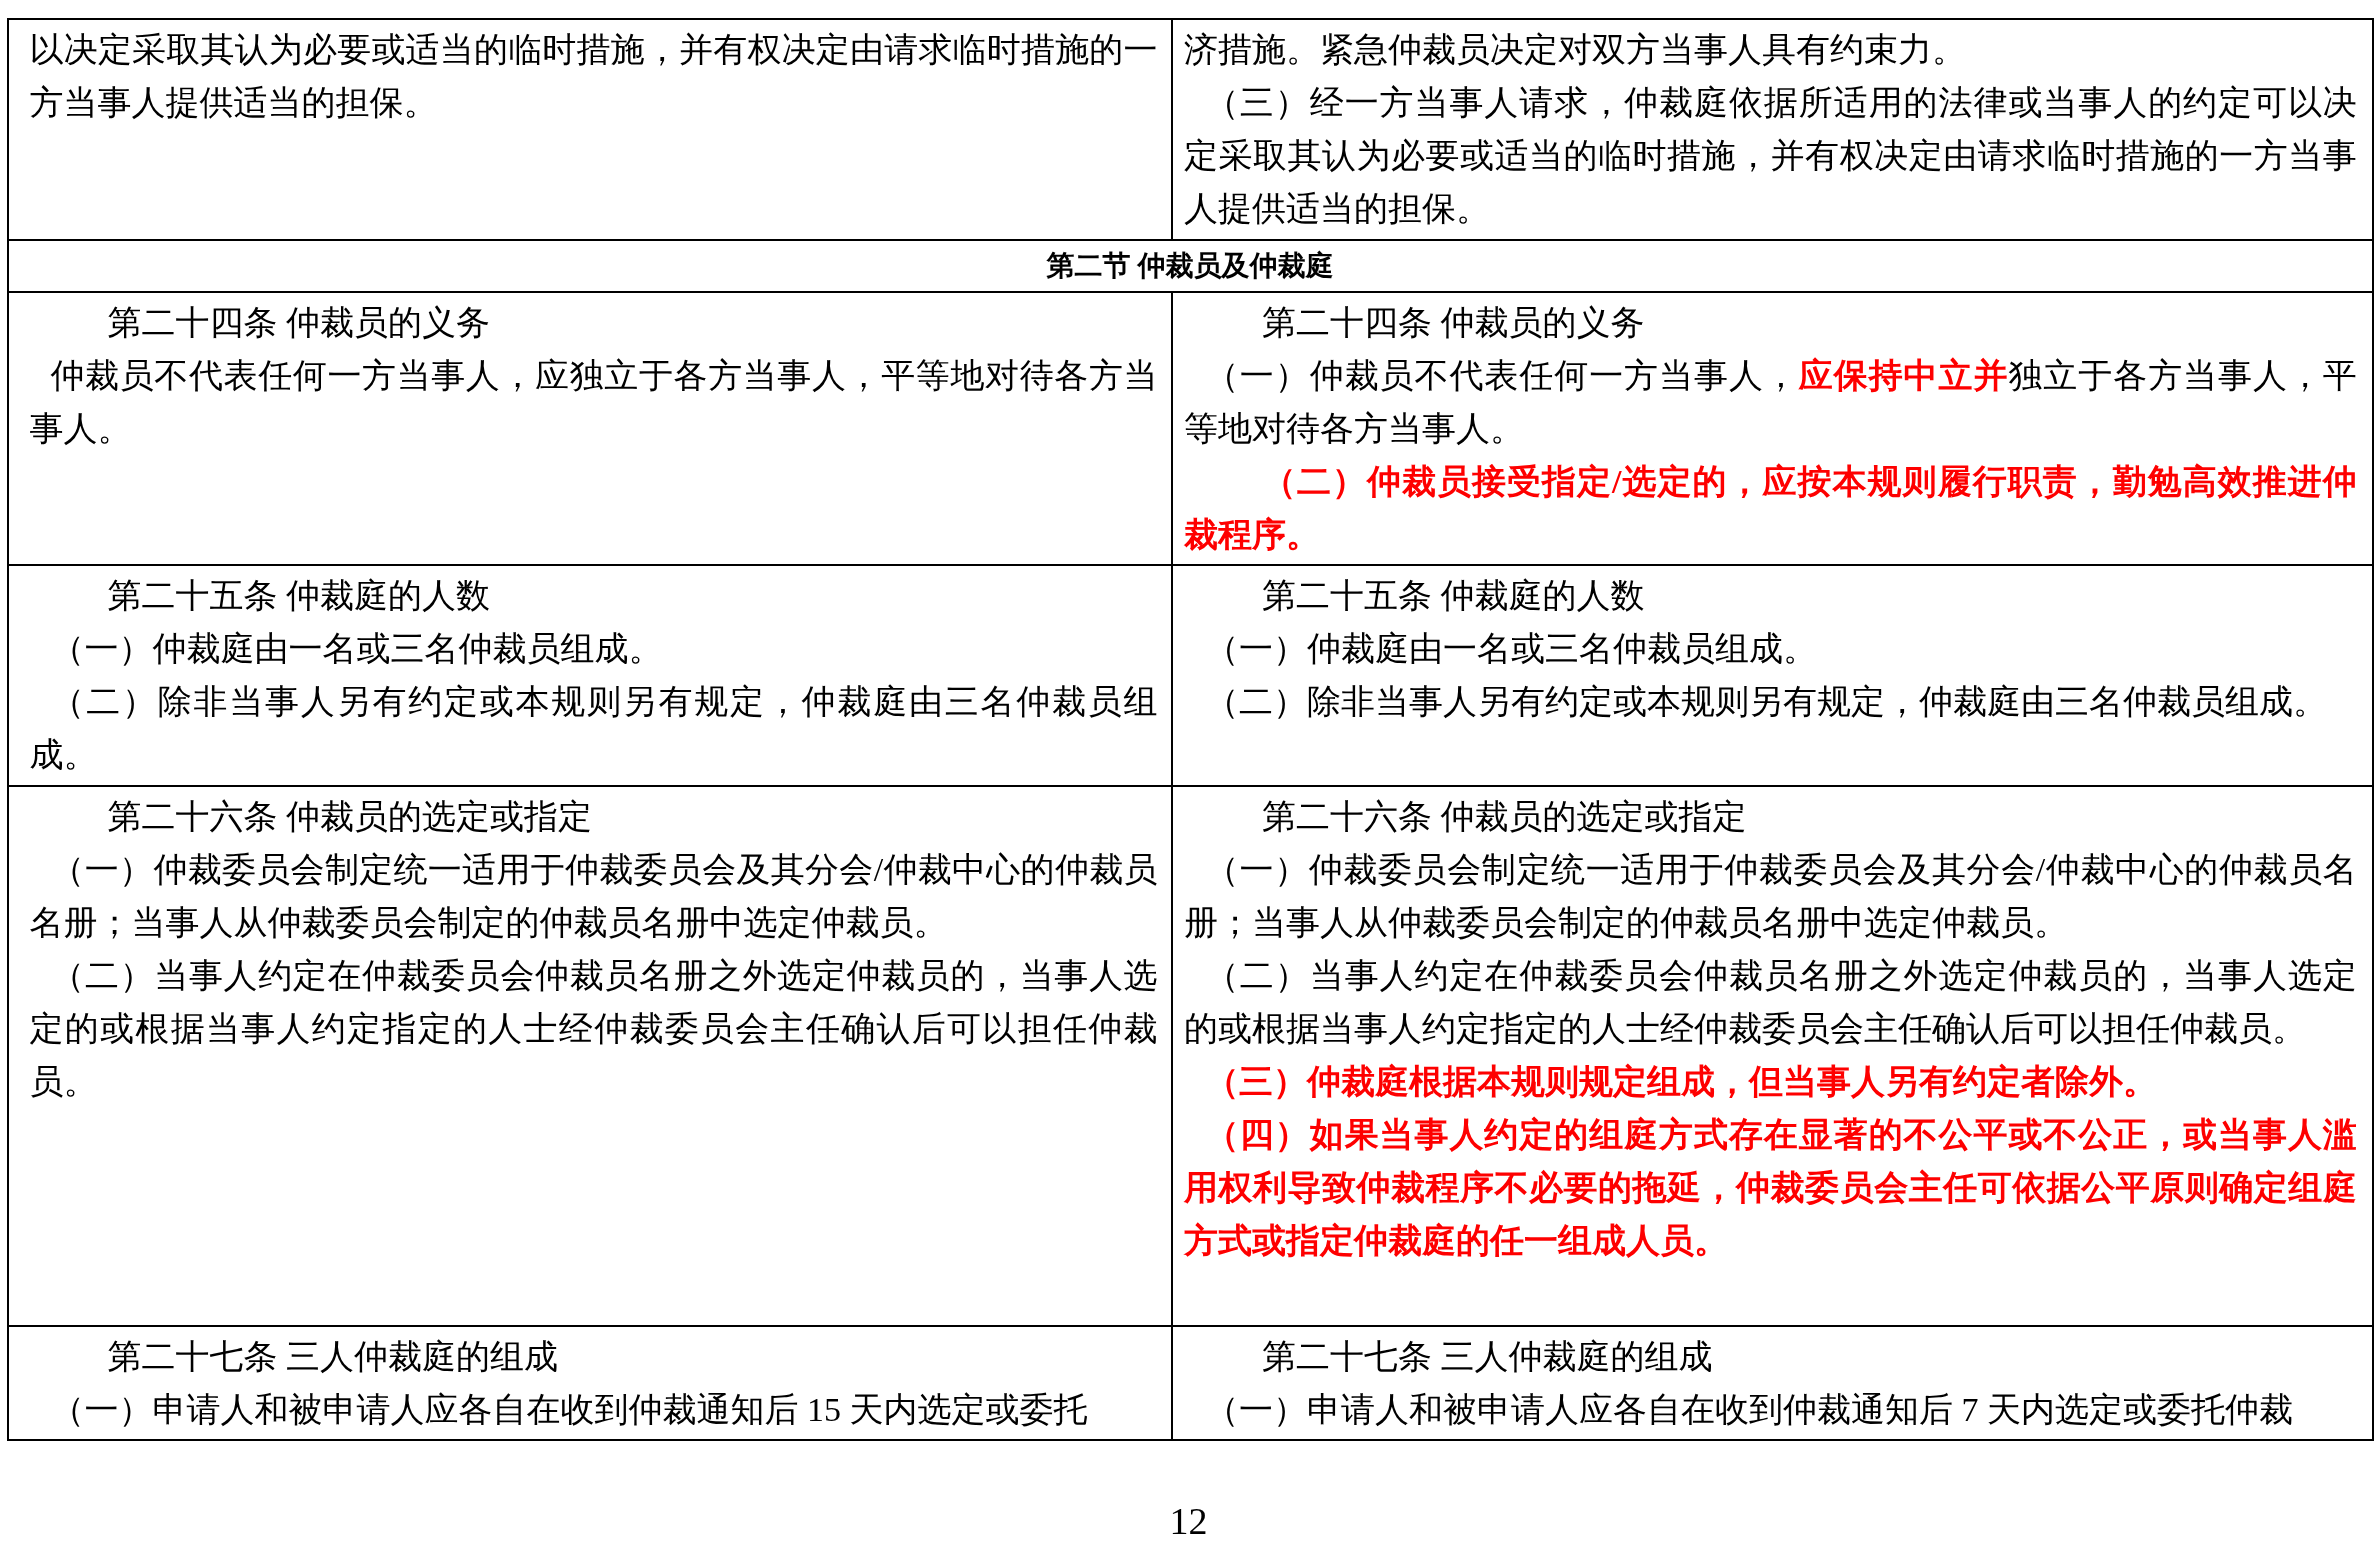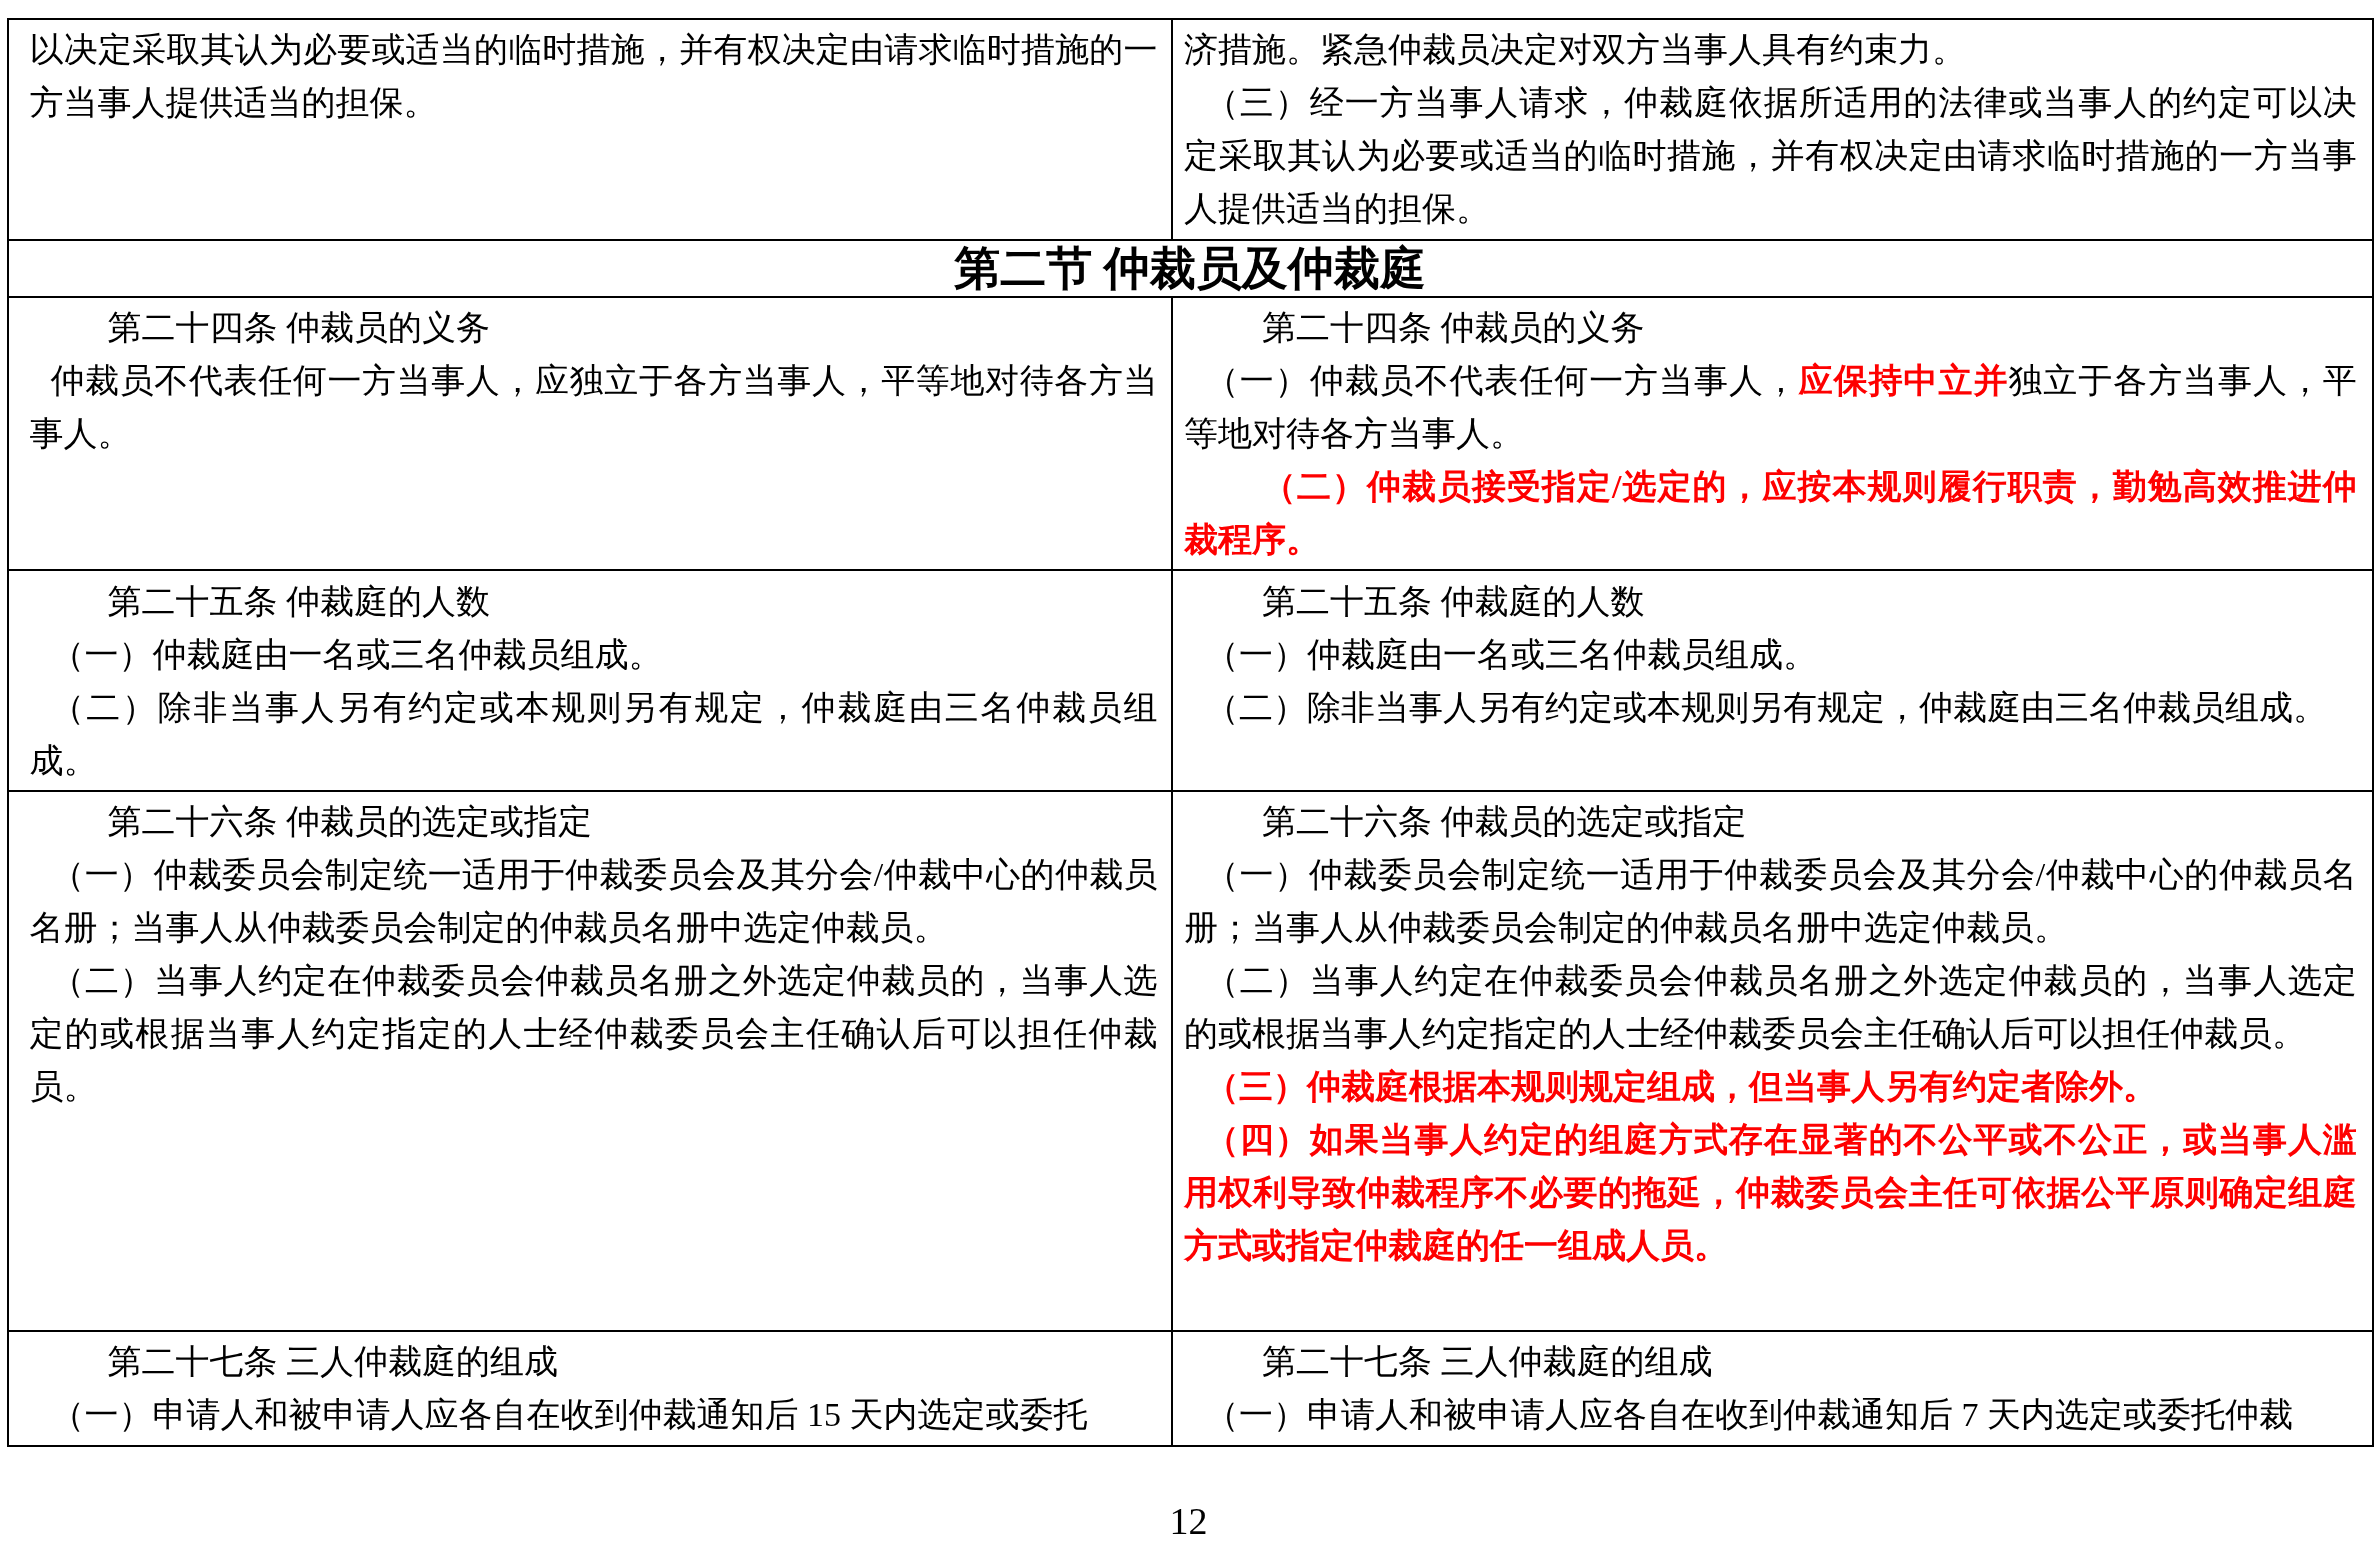--- a/index.html
+++ b/index.html
@@ -30,25 +30,25 @@
     vertical-align: top;
     overflow: hidden;
   }
   td.cell {
     font-size: 34px;
     line-height: 53px;
   }
   td.side-left  { padding: 3.3px 13px 3.3px 21px; }
   td.side-right { padding: 3.3px 14.7px 3.3px 11.4px; }
   td.section-cell {
-    font-size: 46px;
+    font-size: 28px;
     font-weight: bold;
     text-align: center;
     vertical-align: middle;
-    padding: 0;
+    padding: 8px;
     line-height: 1.2;
   }
   p.para {
     margin: 0;
     text-align: justify;
   }
   .ind-0 { text-indent: 0; }
   .ind-1 { text-indent: 21px; }
   .ind-2 { text-indent: 78px; }
   .run { white-space: pre-wrap; }

